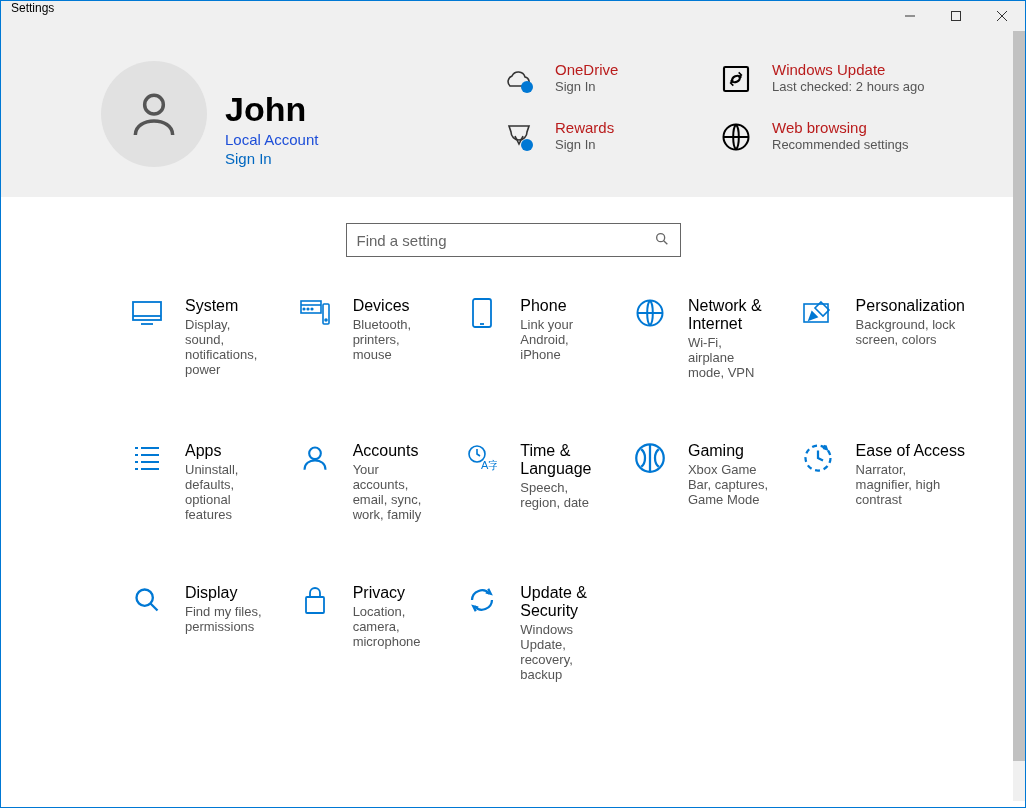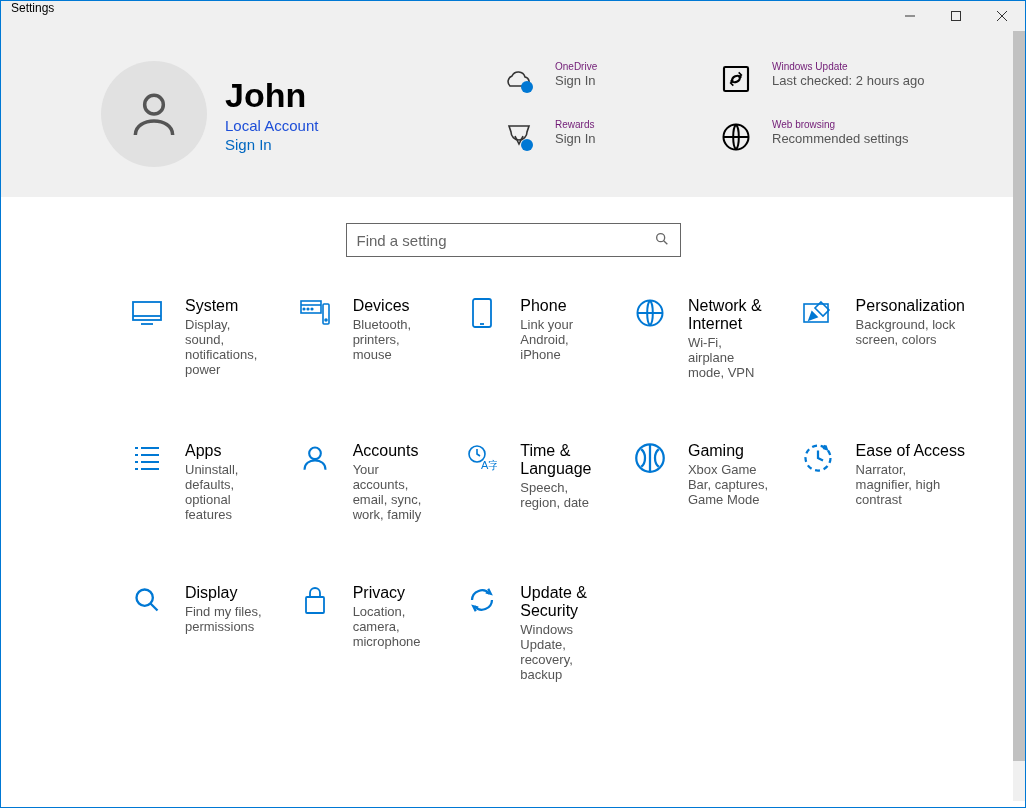--- a/index.html
+++ b/index.html
@@ -50,21 +50,21 @@
 
   .header-area {
     background: #f0f0f0;
     padding: 30px 100px 30px 100px;
     display: flex;
     gap: 40px;
     align-items: flex-start;
   }
   .profile {
     display: flex;
-    align-items: center;
+    align-items: flex-end;
     gap: 18px;
     flex: 0 0 360px;
   }
   .avatar {
     width: 106px;
     height: 106px;
     border-radius: 50%;
     background: #e1e1e1;
     display: flex;
     align-items: center;
@@ -101,22 +101,22 @@
   }
   .summary-icon {
     width: 36px;
     height: 36px;
     display: flex;
     align-items: center;
     justify-content: center;
     flex-shrink: 0;
   }
   .summary-text .stitle {
-    font-size: 10px;
-    color: #701a75;
+    font-size: 15px;
+    color: #b91c1c;
   }
   .summary-text .ssub {
     font-size: 13px;
     color: #555;
     margin-top: 1px;
   }
 
   .search-wrap {
     background: #fff;
     padding: 26px 0 30px 0;

